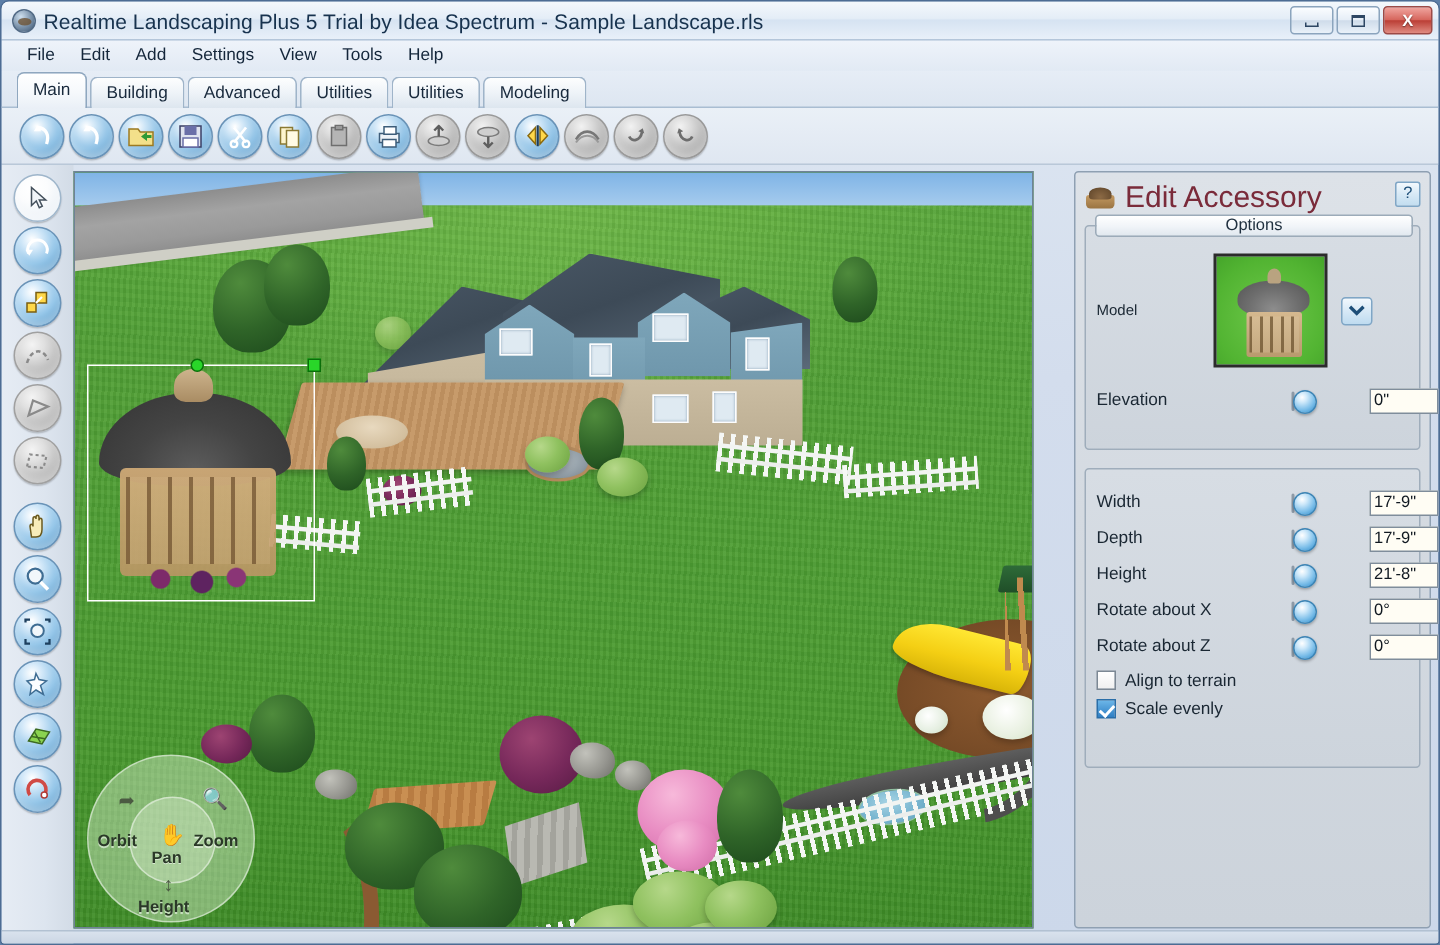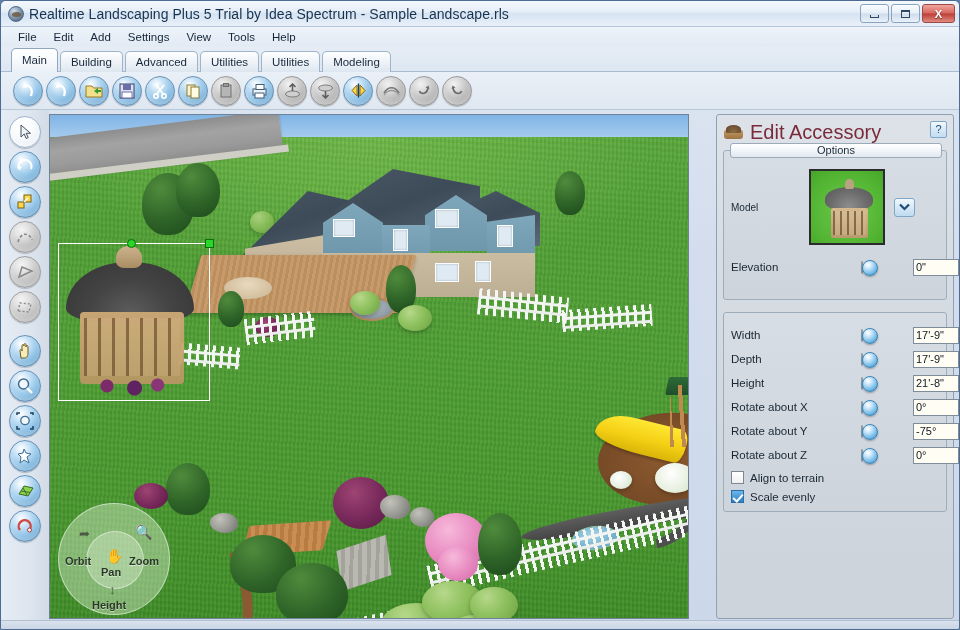--- a/index.html
+++ b/index.html
@@ -818,27 +818,20 @@
           <div class="valbox">21'-8"</div>
         </div>
         <div class="row">
           <div class="row-label">Rotate about X</div>
           <div class="slider">
               <div class="thumb" style="left:47%;"></div>
             </div>
           <div class="valbox">0°</div>
         </div>
         <div class="row">
-          <div class="row-label">Rotate about Y</div>
-          <div class="slider">
-              <div class="thumb" style="left:41%;"></div>
-            </div>
-          <div class="valbox">-75°</div>
-        </div>
-        <div class="row">
           <div class="row-label">Rotate about Z</div>
           <div class="slider">
               <div class="thumb" style="left:47%;"></div>
             </div>
           <div class="valbox">0°</div>
         </div>
 
         <div class="chk-row">
           <div class="chk"></div>
           <div class="chk-label">Align to terrain</div>

